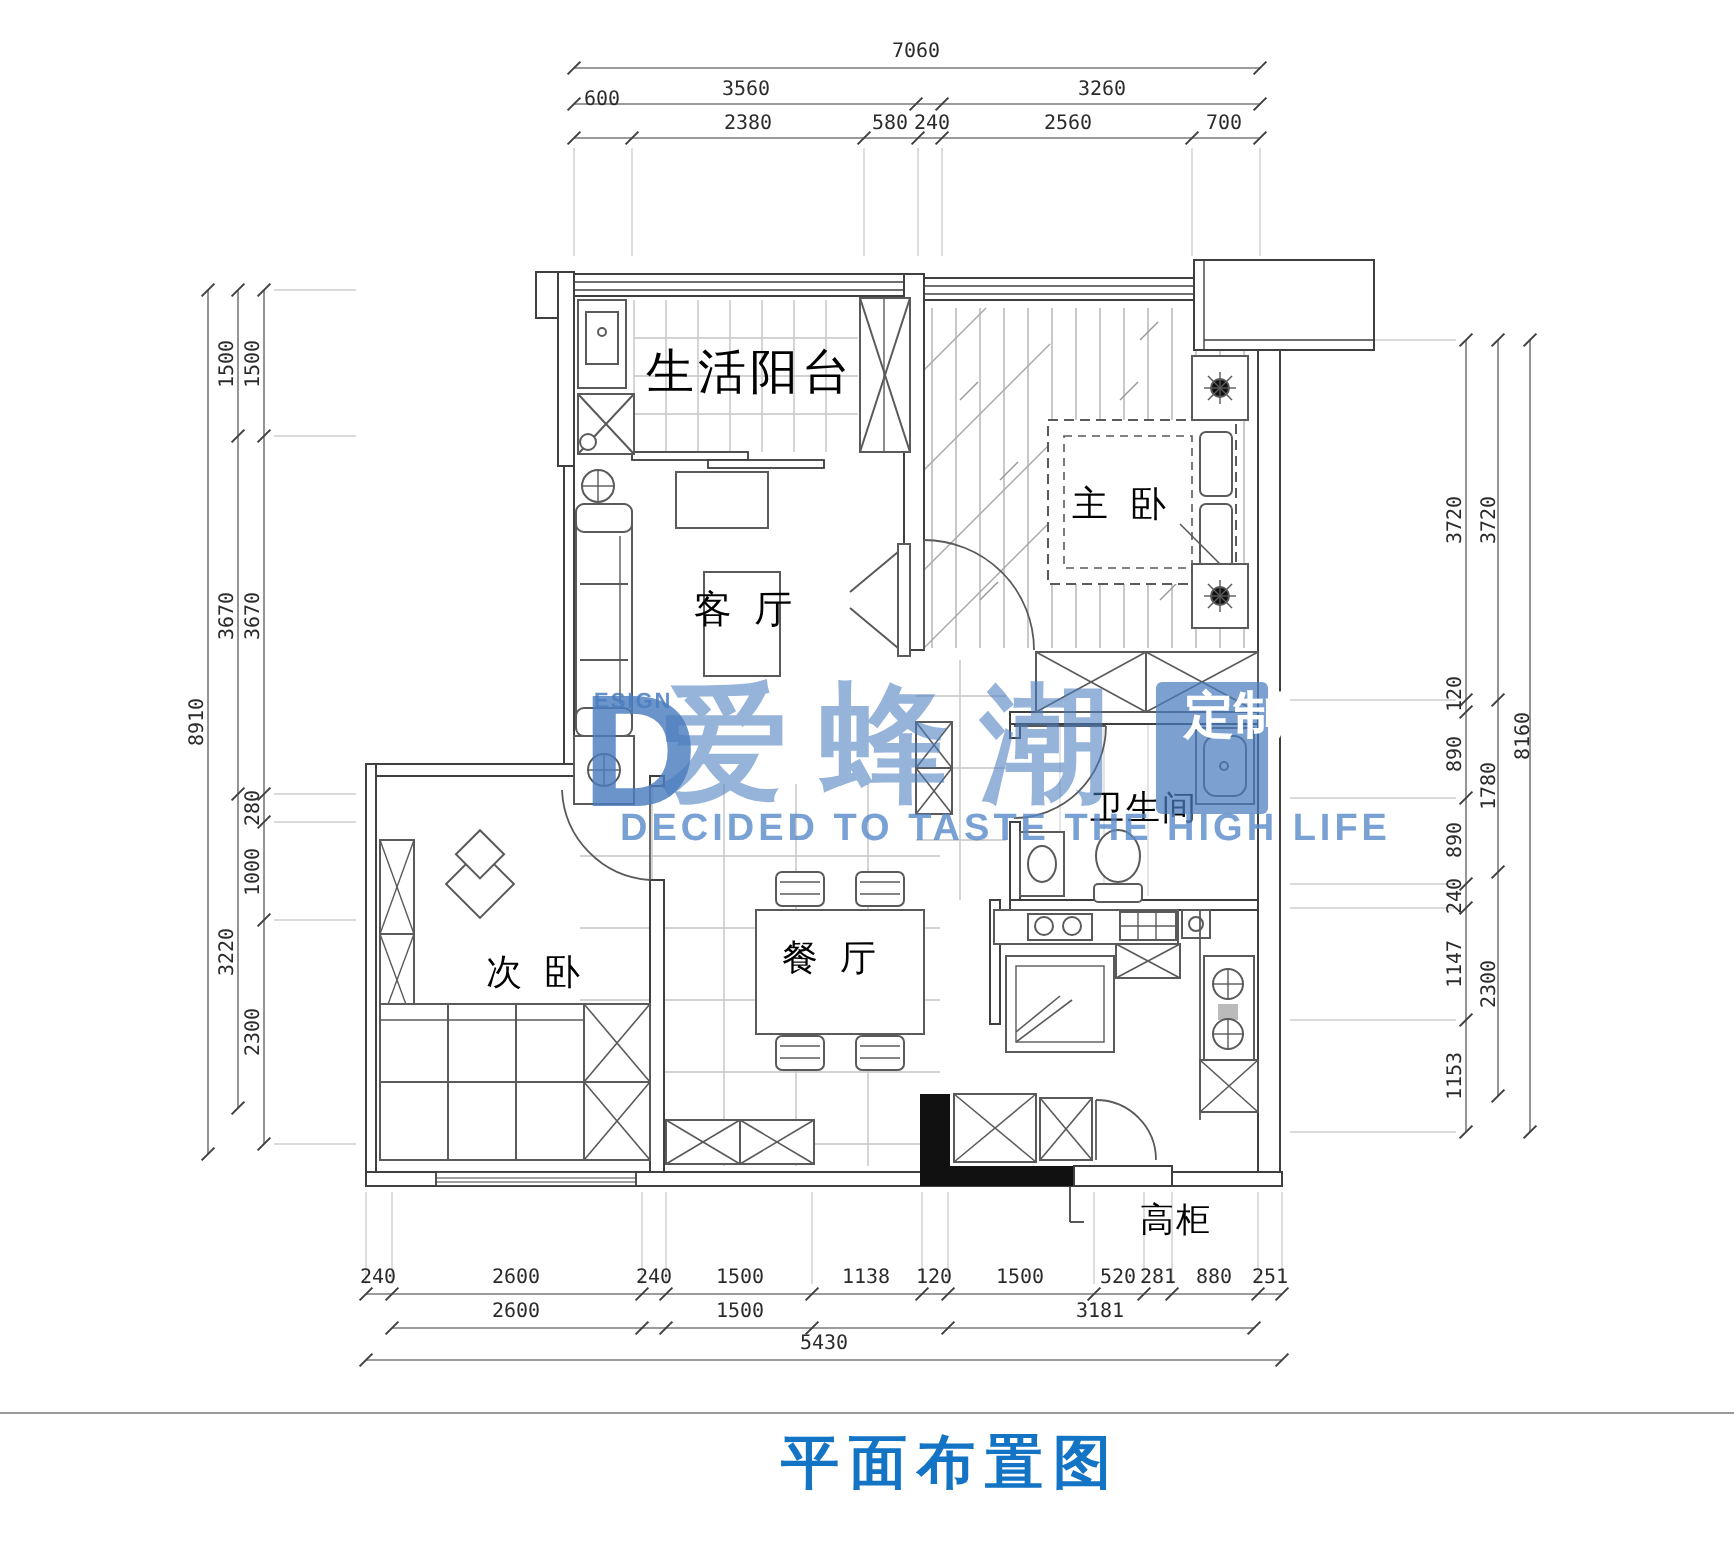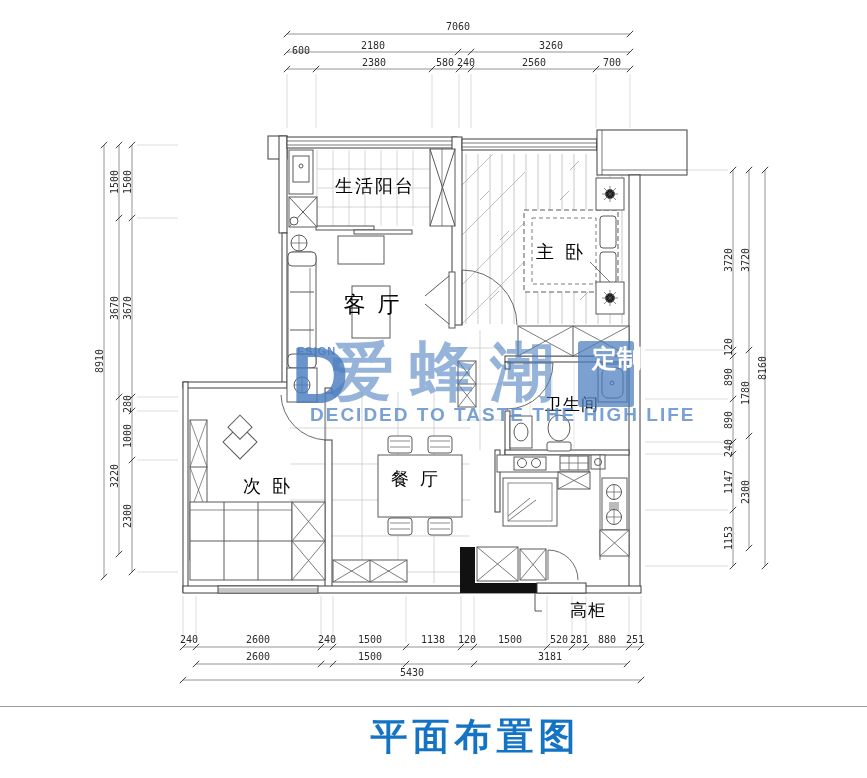--- a/index.html
+++ b/index.html
@@ -19,21 +19,21 @@
             color:rgba(74,124,190,.58);letter-spacing:16px;}
   .wm-seal{position:absolute;left:578px;top:341px;width:56px;height:66px;
            background:rgba(74,124,190,.72);border-radius:3px;}
   .wm-seal span{position:static;display:block;width:28px;margin:2px auto 0;
                 font-size:25px;line-height:31px;color:#fff;font-weight:bold;
                 text-align:center;word-break:break-all;}
   .wm-slogan{left:310px;top:404px;font-size:19px;font-weight:bold;
              color:rgba(88,138,200,.8);letter-spacing:2px;}
   .title-line{position:absolute;left:0;top:706px;width:867px;height:1px;background:#9a9a9a;}
   .page-title{position:absolute;left:0;top:712px;width:867px;box-sizing:border-box;padding-left:84px;
-              text-align:center;font-size:37px;font-weight:bold;color:#1373c4;letter-spacing:5px;}
+              text-align:center;font-size:29px;font-weight:bold;color:#1373c4;letter-spacing:5px;}
 </style>
 </head>
 <body>
 
 <div id="stage">
 
 <svg id="plan-svg" width="867" height="778" viewBox="0 0 867 778">
   <defs>
         <g id="tk">
           <line x1="-3.2" y1="3.2" x2="3.2" y2="-3.2"></line>
@@ -422,21 +422,21 @@
     <rect x="520" y="549" width="26" height="31" fill="#fff" stroke="#5a5a5a"></rect>
     <line x1="520" y1="549" x2="546" y2="580" stroke="#5a5a5a" stroke-width="0.8"></line>
     <line x1="546" y1="549" x2="520" y2="580" stroke="#5a5a5a" stroke-width="0.8"></line>
     <rect x="537" y="583" width="49" height="10" fill="#fff" stroke="#3f3f3f"></rect>
     <line x1="535" y1="593" x2="535" y2="611" stroke="#444" stroke-width="0.9"></line>
     <line x1="535" y1="611" x2="542" y2="611" stroke="#444" stroke-width="0.9"></line>
   </g>
 </svg>
 
 <span class="dim" style="left:458px;top:26px">7060</span>
-<span class="dim" style="left:373px;top:45px">2180</span>
+<span class="dim" style="left:373px;top:45px">3560</span>
 <span class="dim" style="left:551px;top:45px">3260</span>
 <span class="dim" style="left:301px;top:50px">600</span>
 <span class="dim" style="left:374px;top:62px">2380</span>
 <span class="dim" style="left:445px;top:62px">580</span>
 <span class="dim" style="left:466px;top:62px">240</span>
 <span class="dim" style="left:534px;top:62px">2560</span>
 <span class="dim" style="left:612px;top:62px">700</span>
 
 <span class="dim v" style="left:99px;top:361px">8910</span>
 <span class="dim v" style="left:114px;top:182px">1500</span>
@@ -469,23 +469,23 @@
 <span class="dim" style="left:510px;top:639px">1500</span>
 <span class="dim" style="left:559px;top:639px">520</span>
 <span class="dim" style="left:579px;top:639px">281</span>
 <span class="dim" style="left:607px;top:639px">880</span>
 <span class="dim" style="left:635px;top:639px">251</span>
 <span class="dim" style="left:258px;top:656px">2600</span>
 <span class="dim" style="left:370px;top:656px">1500</span>
 <span class="dim" style="left:550px;top:656px">3181</span>
 <span class="dim" style="left:412px;top:672px">5430</span>
 
-<span class="room" style="left:375px;top:186px;font-size:18px;letter-spacing:2px">生活阳台</span>
+<span class="room" style="left:375px;top:186px;font-size:24px;letter-spacing:2px">生活阳台</span>
 <span class="room" style="left:561px;top:252px;font-size:18px;letter-spacing:3px">主 卧</span>
-<span class="room" style="left:373px;top:305px;font-size:22px;letter-spacing:3px">客 厅</span>
+<span class="room" style="left:373px;top:305px;font-size:19px;letter-spacing:3px">客 厅</span>
 <span class="room" style="left:572px;top:404px;font-size:17px;letter-spacing:1px" actable="false">卫生间</span>
 <span class="room" style="left:268px;top:486px;font-size:18px;letter-spacing:3px">次 卧</span>
 <span class="room" style="left:416px;top:479px;font-size:18px;letter-spacing:3px">餐 厅</span>
 <span class="room" style="left:588px;top:610px;font-size:17px;letter-spacing:1px">高柜</span>
 
 <div class="wm">
   <span class="wm-esign">ESIGN</span>
   <span class="wm-d">D</span>
   <span class="wm-brand">爱蜂潮</span>
   <div class="wm-seal">

